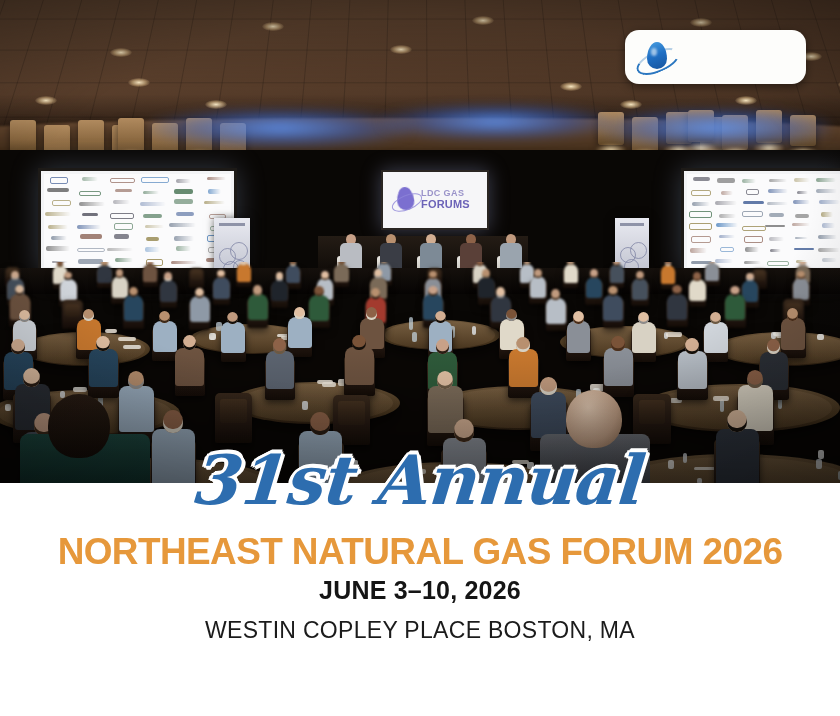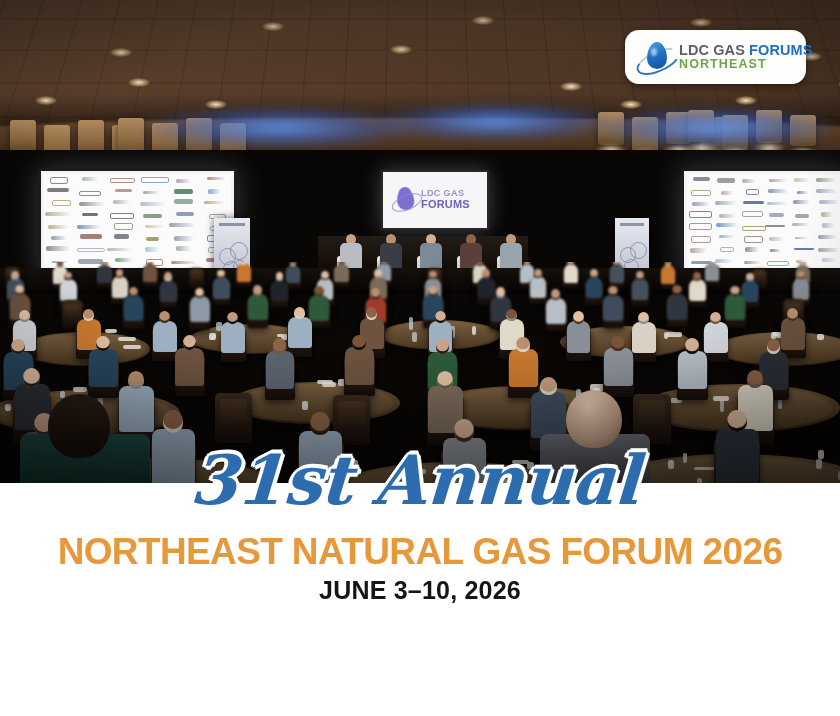--- a/index.html
+++ b/index.html
@@ -873,27 +873,22 @@
     </div>
 
     <div class="photo-vig"></div>
   </div>
 
   <div class="badge">
     <div class="mark">
       <div class="orbit"></div>
       <div class="drop"></div>
     </div>
-    <div class="txt">
-      <div class="line1">
-        <span class="a">LDC GAS </span><span class="b">FORUMS</span>
-      </div>
-      <div class="line2">NORTHEAST</div>
-    </div>
   </div>
 
   <div class="band">
     <div class="script">31st Annual</div>
     <div class="headline">NORTHEAST NATURAL GAS FORUM 2026</div>
     <div class="dateline">JUNE 3–10, 2026</div>
+    <div class="venue">WESTIN COPLEY PLACE BOSTON, MA</div>
   </div>
 
 </div>
 
 </body></html>

